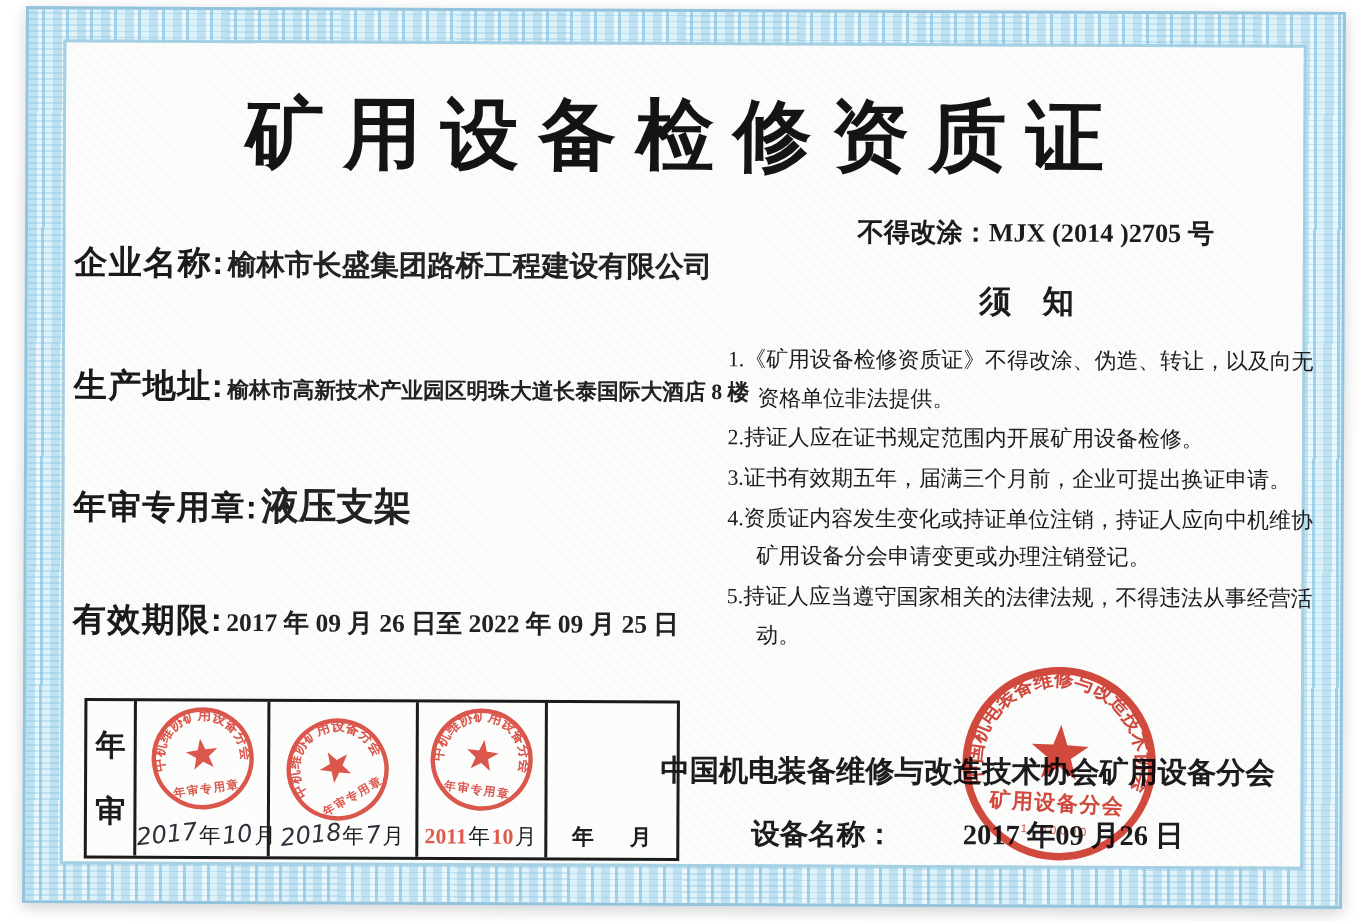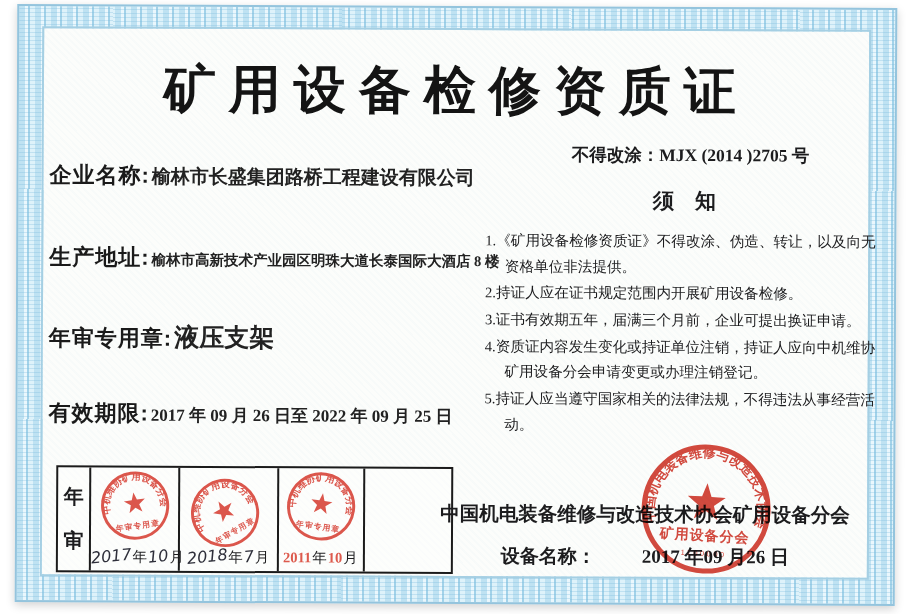--- a/index.html
+++ b/index.html
@@ -163,20 +163,25 @@
             <textPath href="#arc3" startOffset="50%" text-anchor="middle">中机维协矿用设备分会</textPath>
           </text>
           <polygon fill="#d8453a" points="50,32 53.5,42.2 64.3,42.4 55.7,48.9 58.8,59.1 50,53 41.2,59.1 44.3,48.9 35.7,42.4 46.5,42.2"></polygon>
           <text x="50" y="81" font-size="10.5" fill="#d8453a" text-anchor="middle" letter-spacing="1.5" font-weight="bold">年审专用章</text>
         </svg>
         <div class="ar-date">
           <span class="num">2011</span><span class="sep">年</span><span class="num">10</span><span class="sep">月</span>
         </div>
       </div>
 
+      <div class="ar-cell c4">
+        <div class="ar-date">
+          <span class="num"></span><span class="sep">年</span><span class="num"></span><span class="sep">月</span>
+        </div>
+      </div>
     </div>
 
     <div class="issuer">中国机电装备维修与改造技术协会矿用设备分会</div>
 
     <div class="issue-date">
       <span>设备名称：</span><span class="gap"></span><span>2017 年09 月26 日</span>
     </div>
 
     <svg class="main-stamp" width="140" height="140" viewBox="0 0 140 140">
       <circle cx="70" cy="70" r="62" fill="none" stroke="#d23a2e" stroke-width="5"></circle>

